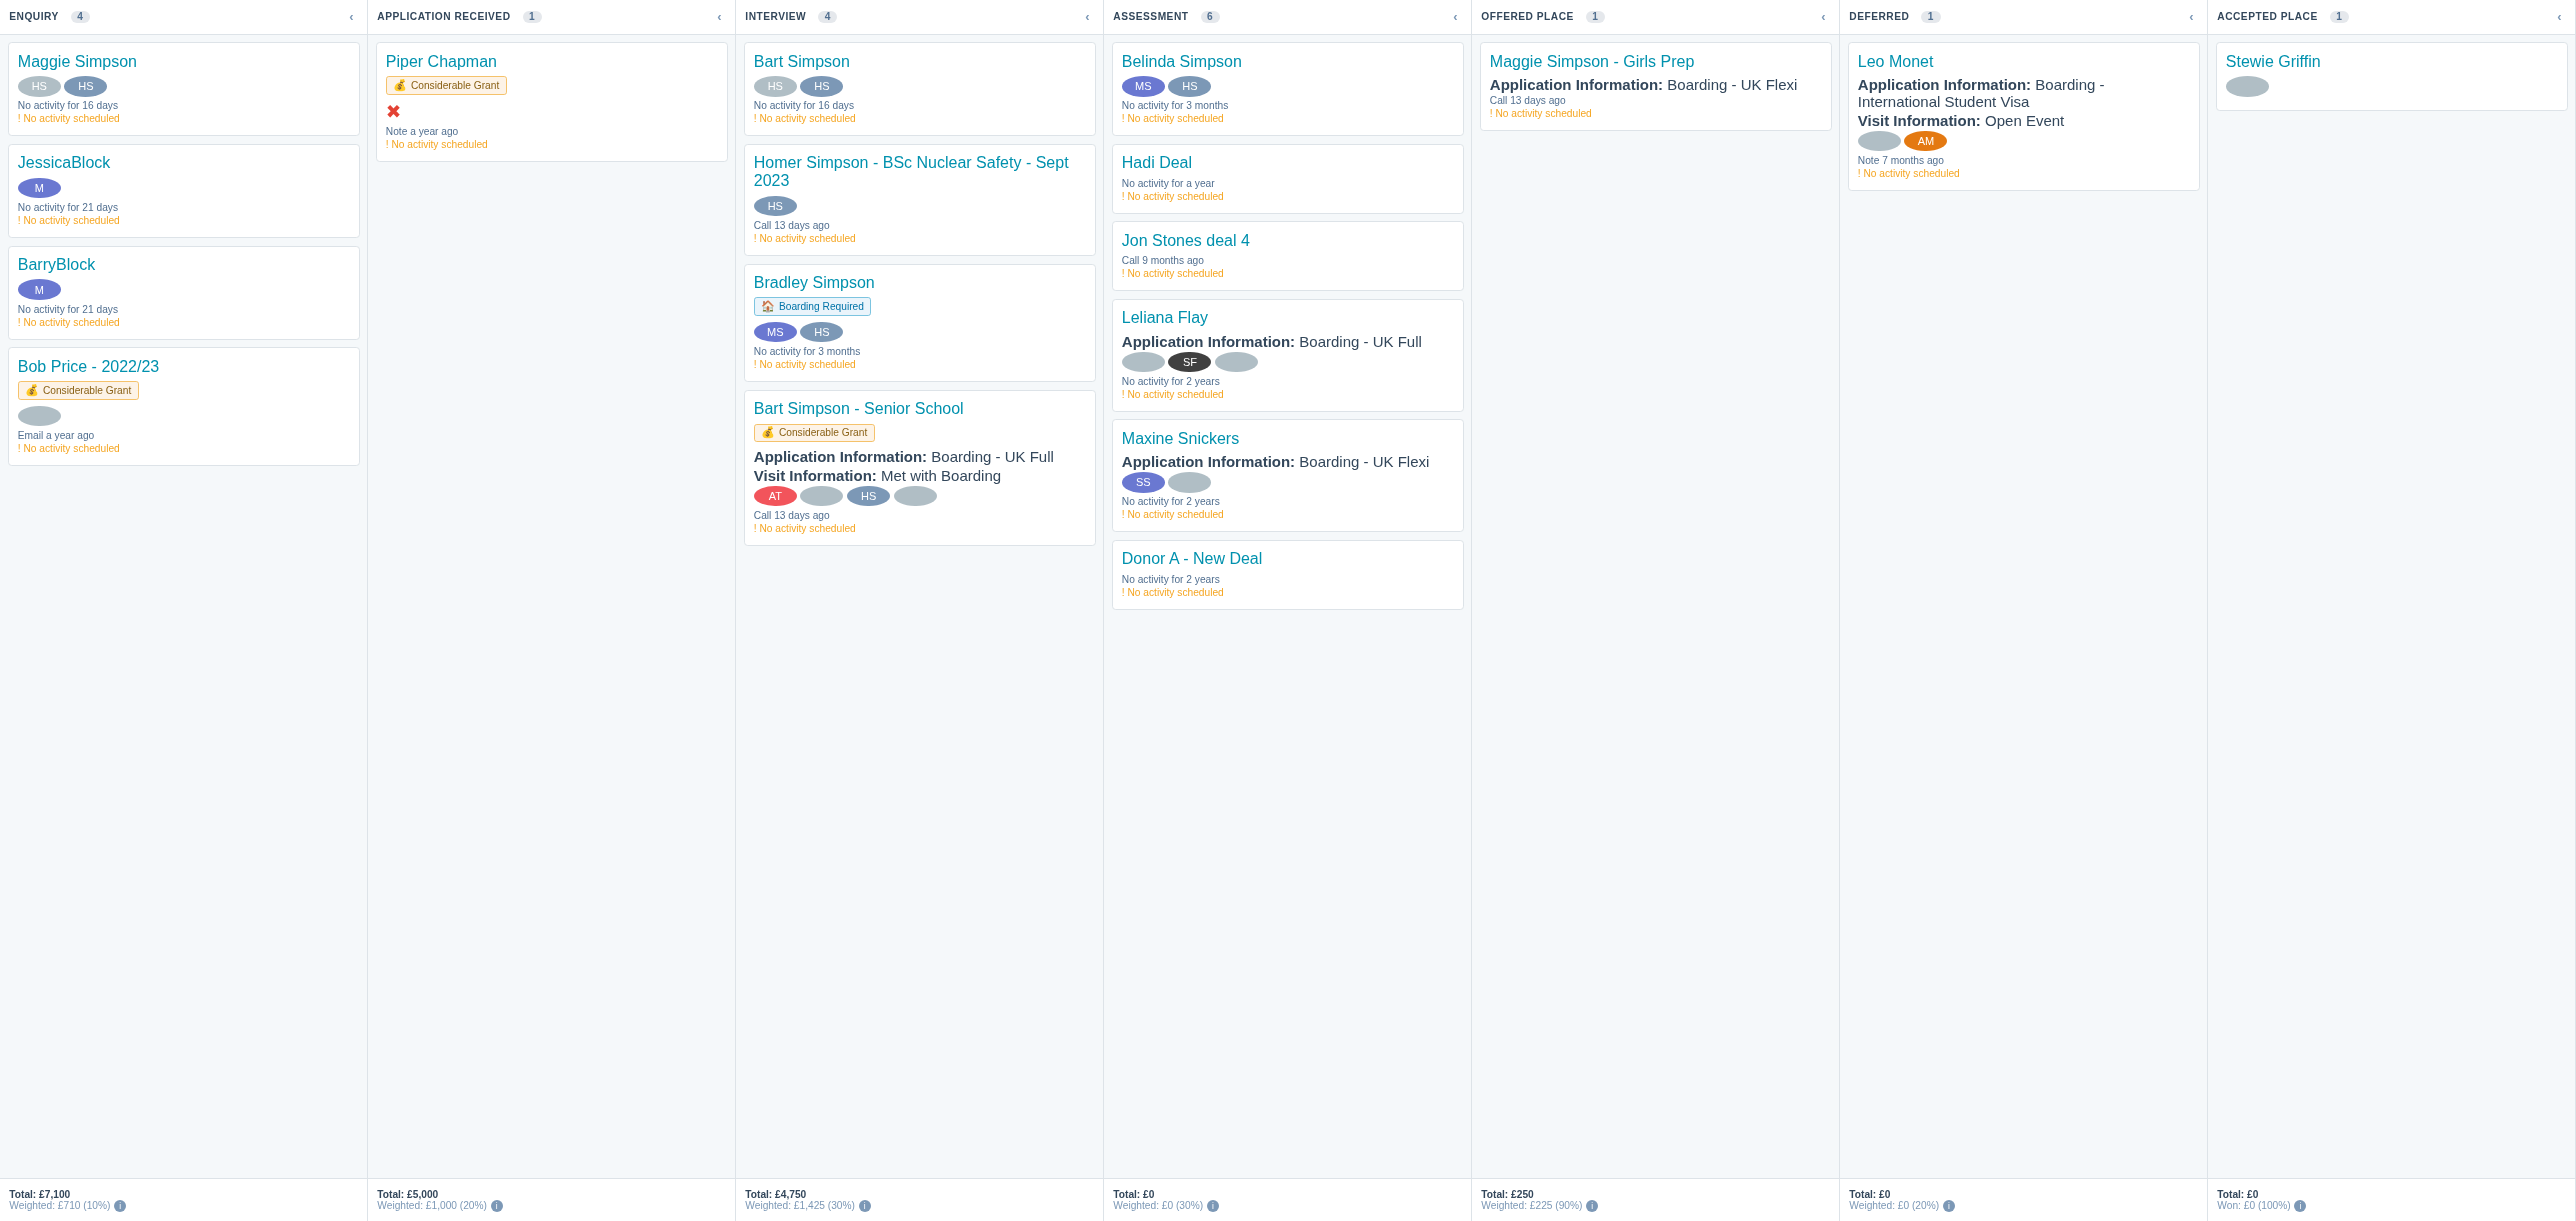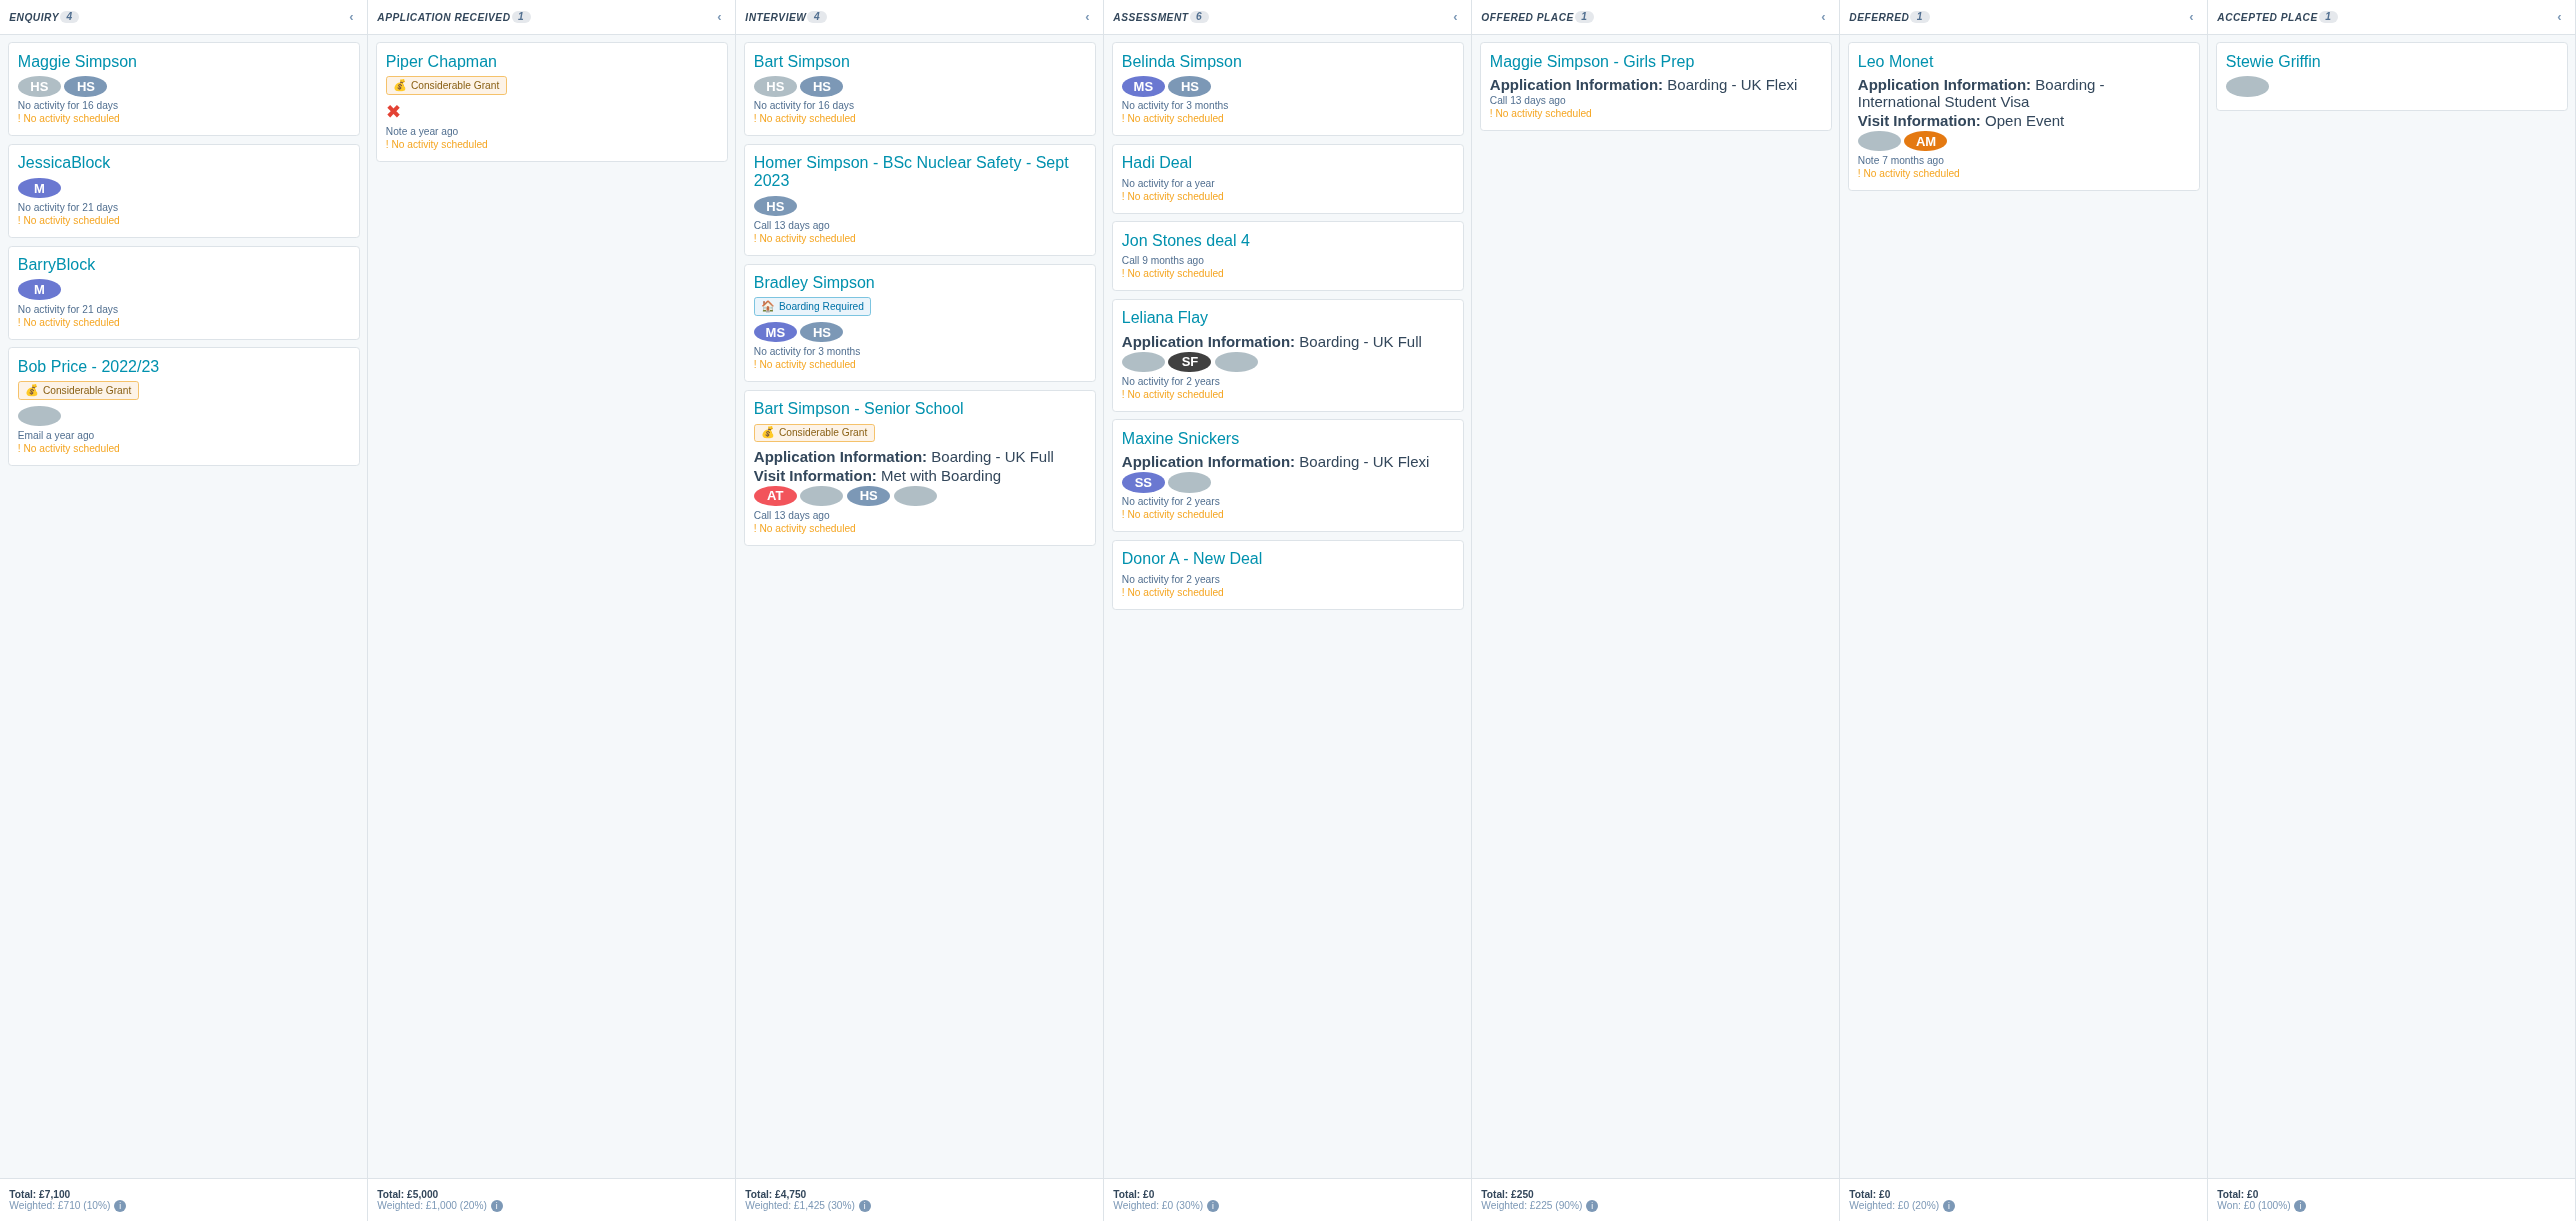--- a/index.html
+++ b/index.html
@@ -32,23 +32,22 @@
       background: #fff;
       border-bottom: 0.9px solid #dde3e8;
       font-weight: 700;
       font-size: 10.2px;
       text-transform: uppercase;
       color: #33475b;
       letter-spacing: 0.5px;
     }
     .column-header-left {
       display: flex;
-      align-items: flex-end;
-      gap: 1px;
-      font-style: italic;
+      align-items: center;
+      gap: 12px;
     }
     .col-count {
       background: #e5e8ec;
       border-radius: 9.3px;
       padding: 0.9px 6.5px;
       font-size: 10.2px;
       font-weight: 600;
       color: #516f90;
     }
     .col-chevron {
@@ -136,22 +135,22 @@
       margin-bottom: 3.7px;
       flex-wrap: wrap;
     }
     .avatar {
       width: 43px;
       height: 20.5px;
       border-radius: 50%;
       display: flex;
       align-items: center;
       justify-content: center;
-      font-size: 13px;
-      font-weight: 700;
+      font-size: 11px;
+      font-weight: 400;
       color: #fff;
       flex-shrink: 0;
     }
     .avatar-hs { background: #7c98b6; }
     .avatar-m { background: #6a78d1; }
     .avatar-at { background: #f2545b; }
     .avatar-sf { background: #404040; }
     .avatar-am { background: #e47911; }
     .avatar-ss { background: #6a78d1; }
     .avatar-gray { background: #b0bec5; }

